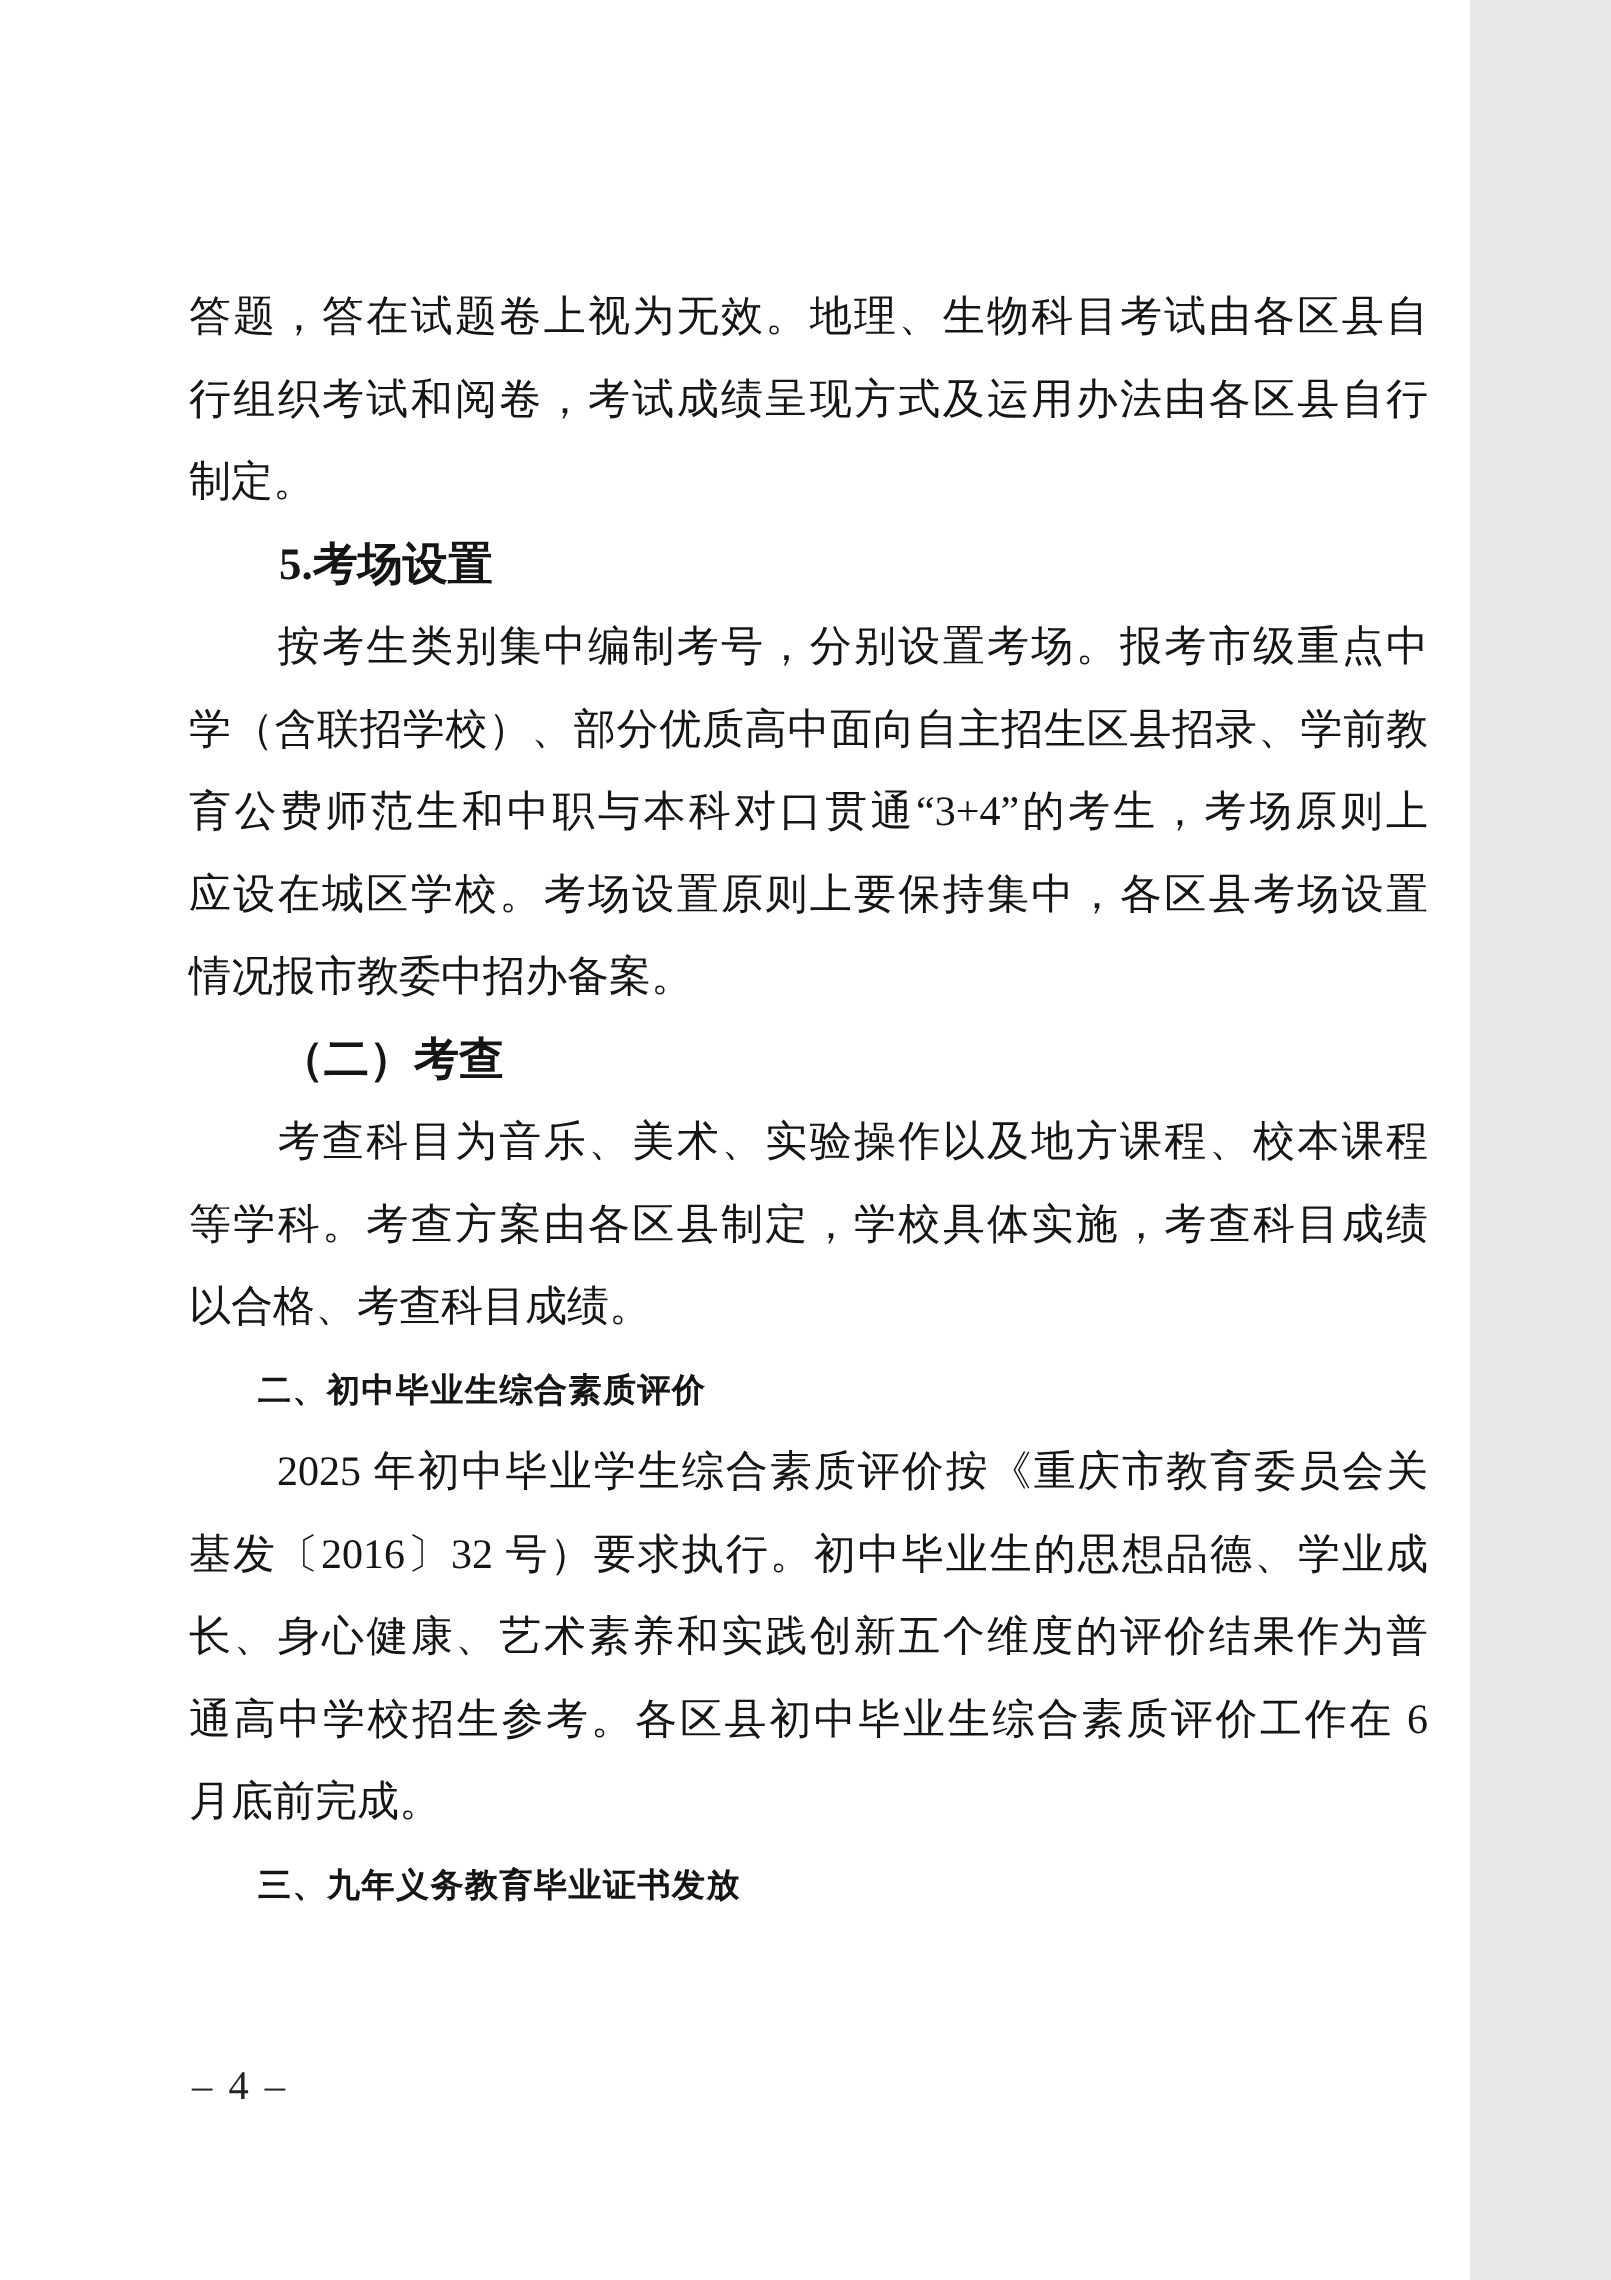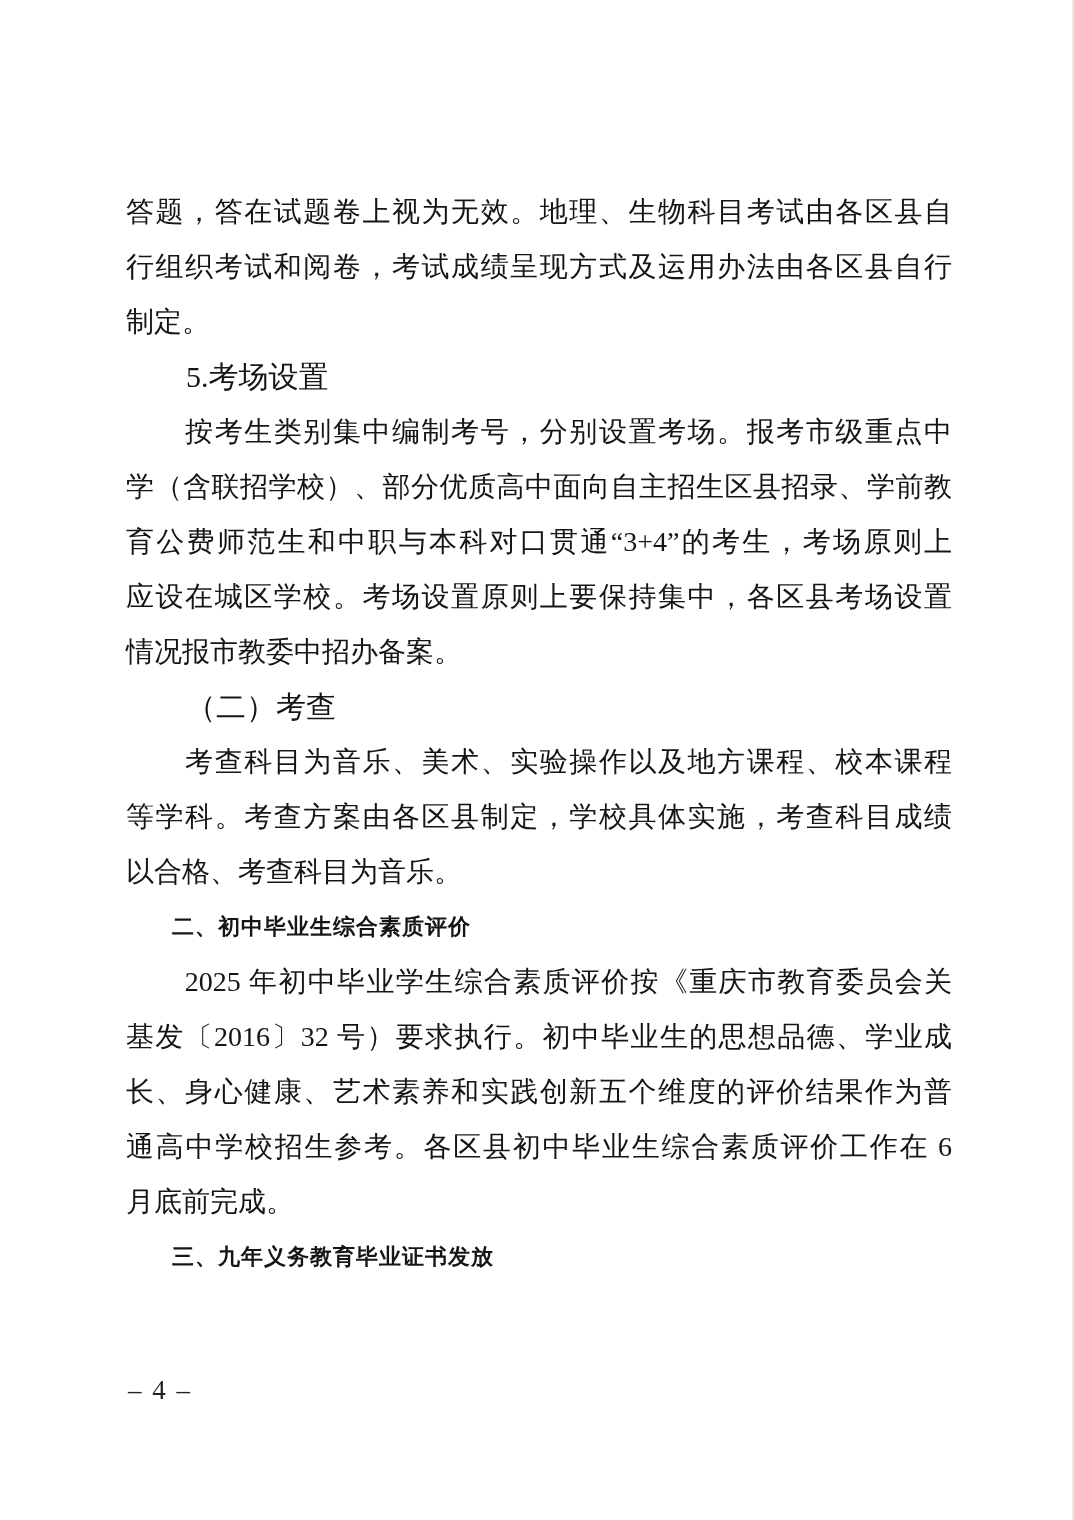--- a/index.html
+++ b/index.html
@@ -1,18 +1,18 @@
 <!DOCTYPE html>
 <html><head>
 <meta charset="utf-8">
 <style>
   html, body { margin: 0; padding: 0; background: #e8e8e8; }
   .page {
     position: relative;
-    width: 1072px;
+    width: 980px;
     height: 1520px;
     background: #ffffff;
     overflow: hidden;
     font-family: "Liberation Serif", "DejaVu Serif", serif;
     color: #151515;
   }
   .content {
     position: absolute;
     left: 126px;
     top: 184px;
@@ -27,21 +27,21 @@
     color: #151515;
     text-align: left;
     overflow: visible;
   }
   .line.fill {
     text-align: justify;
     text-align-last: justify;
   }
   .h-num .line,
   .h-kai .line {
-    font-weight: normal;
+    font-weight: bold;
     font-size: 30px;
     font-family: "Liberation Serif", "DejaVu Serif", serif;
   }
   .h-hei .line {
     font-weight: bold;
     font-size: 22px;
     font-family: "Liberation Sans", "DejaVu Sans", sans-serif;
     letter-spacing: 1px;
   }
   .footer {
@@ -74,21 +74,21 @@
         <div class="line fill">育公费师范生和中职与本科对口贯通“3+4”的考生，考场原则上</div>
         <div class="line fill">应设在城区学校。考场设置原则上要保持集中，各区县考场设置</div>
         <div class="line">情况报市教委中招办备案。</div>
       </div>
       <div class="block h-kai">
         <div class="line">　　（二）考查</div>
       </div>
       <div class="block body">
         <div class="line fill">　　考查科目为音乐、美术、实验操作以及地方课程、校本课程</div>
         <div class="line fill">等学科。考查方案由各区县制定，学校具体实施，考查科目成绩</div>
-        <div class="line">以合格、考查科目为音乐。</div>
+        <div class="line">以合格、考查科目成绩。</div>
       </div>
       <div class="block h-hei">
         <div class="line">　　二、初中毕业生综合素质评价</div>
       </div>
       <div class="block body">
         <div class="line fill">　　2025 年初中毕业学生综合素质评价按《重庆市教育委员会关</div>
         <div class="line fill">基发〔2016〕32 号）要求执行。初中毕业生的思想品德、学业成</div>
         <div class="line fill">长、身心健康、艺术素养和实践创新五个维度的评价结果作为普</div>
         <div class="line fill">通高中学校招生参考。各区县初中毕业生综合素质评价工作在 6</div>
         <div class="line">月底前完成。</div>

